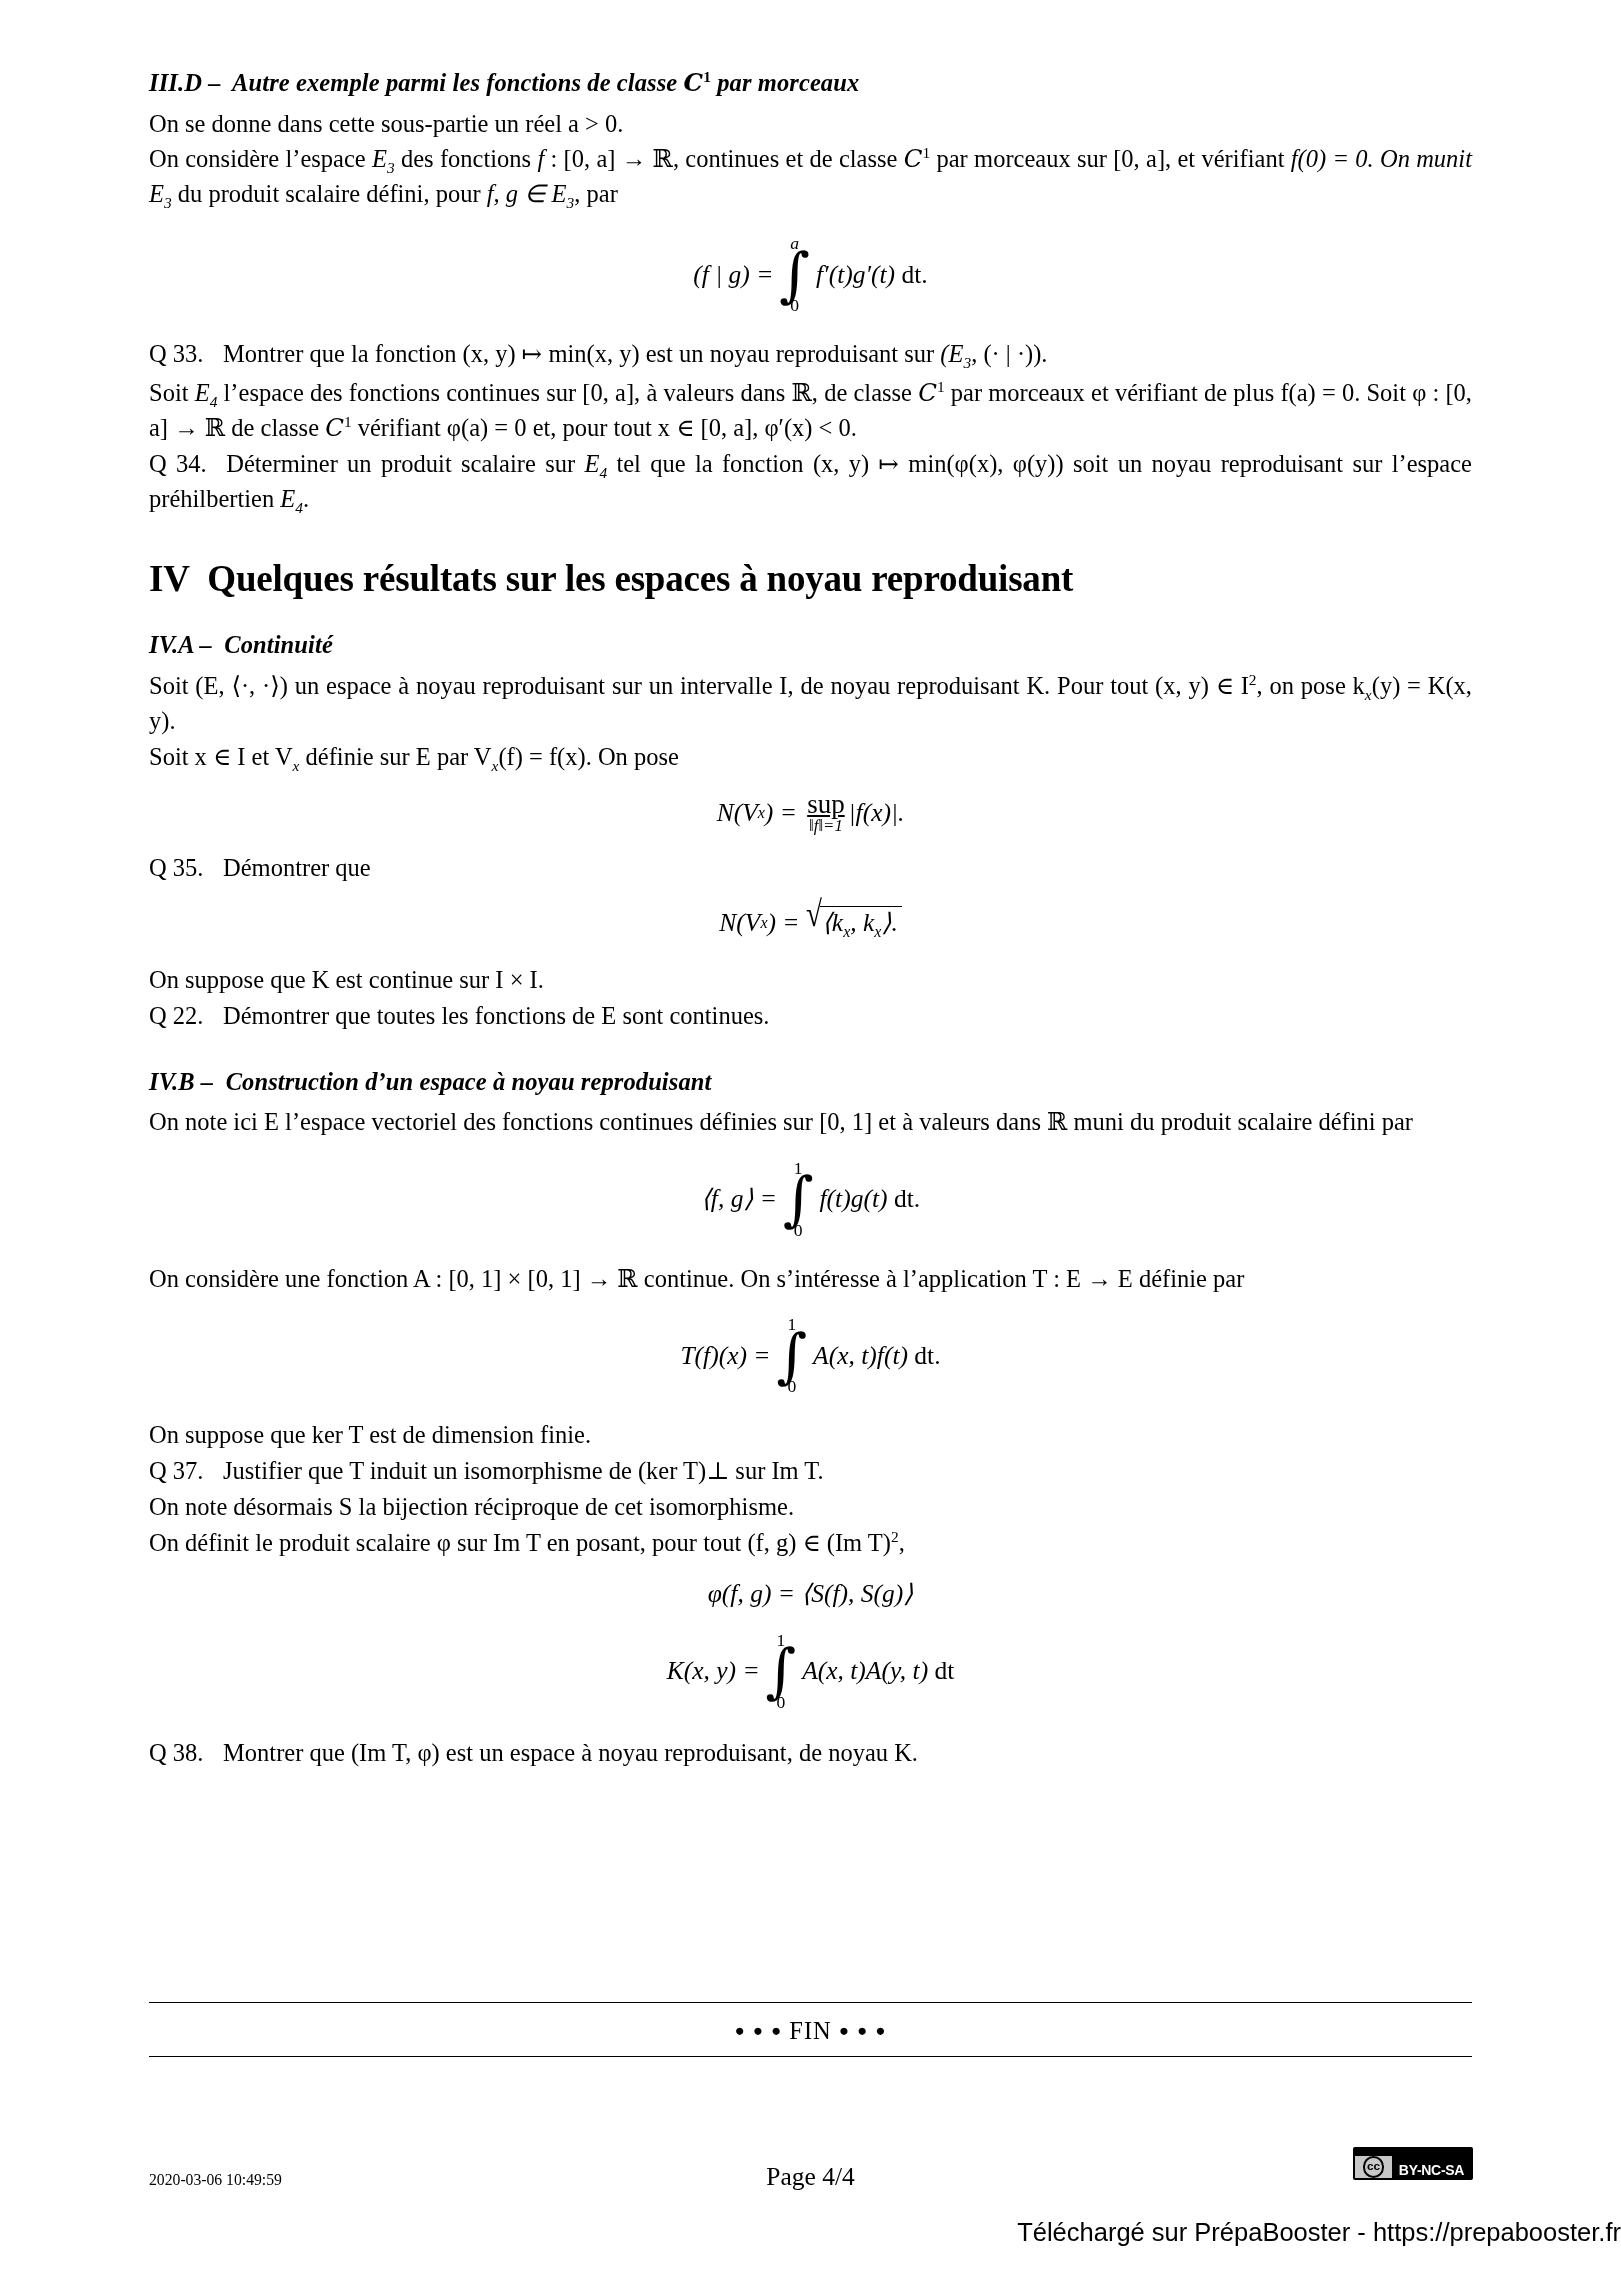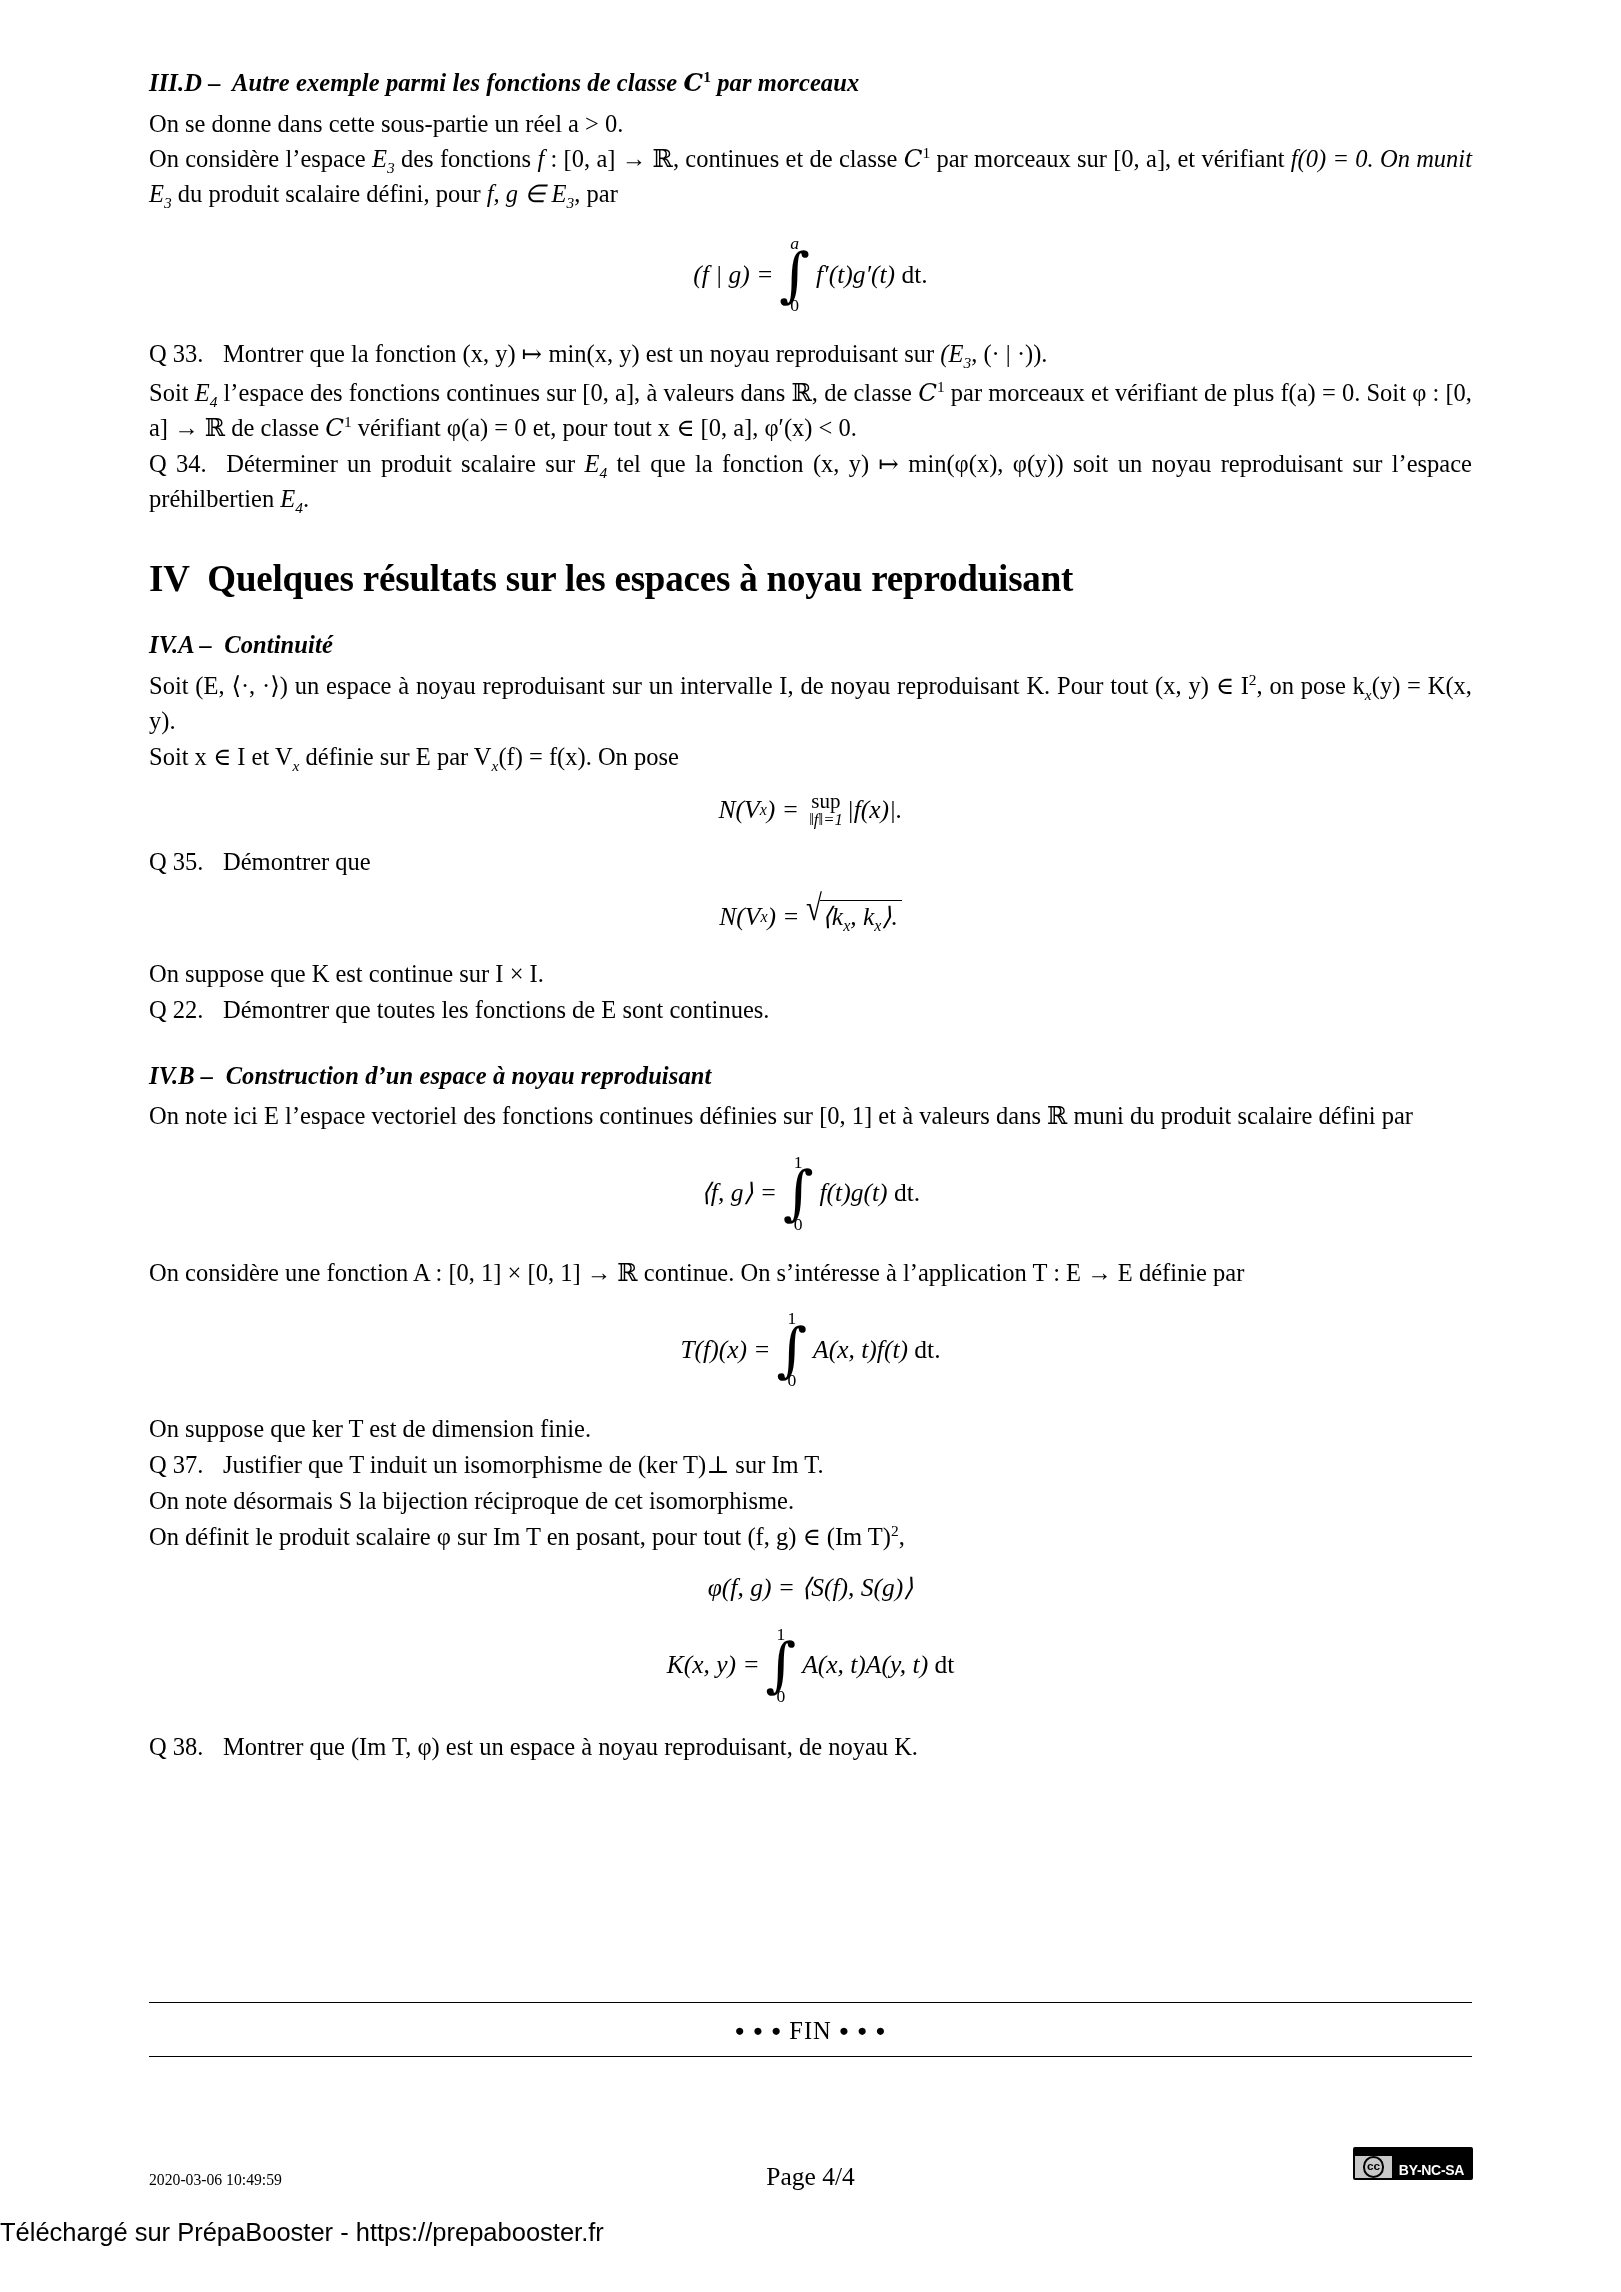--- a/index.html
+++ b/index.html
@@ -111,21 +111,21 @@
     margin: 1px 0;
   }
   .supinner {
     display: inline-flex;
     flex-direction: column;
     align-items: center;
     vertical-align: middle;
     margin: 0 3.9px;
     line-height: 1;
   }
-  .supinner .big { font-style: normal; font-size: 21px; }
+  .supinner .big { font-style: normal; font-size: 27px; text-decoration: underline; }
   .supinner .small { font-size: 16.7px; font-style: italic; }
 
   .sqrt {
     display: inline-flex;
     align-items: stretch;
     vertical-align: middle;
   }
   .sqrt .radical {
     font-size: 29px;
     font-style: normal;
@@ -172,21 +172,21 @@
     top: 2162px;
     width: 1621px;
     text-align: center;
     font-size: 25.5px;
   }
   .footer-dl {
     position: absolute;
     left: 0;
     top: 2218px;
     width: 1621px;
-    text-align: left;
+    text-align: right;
     font-size: 25.5px;
     font-family: "Liberation Sans", sans-serif;
   }
 
   
   .cc-badge {
     position: absolute;
     left: 1353px;
     top: 2147px;
     width: 120px;

